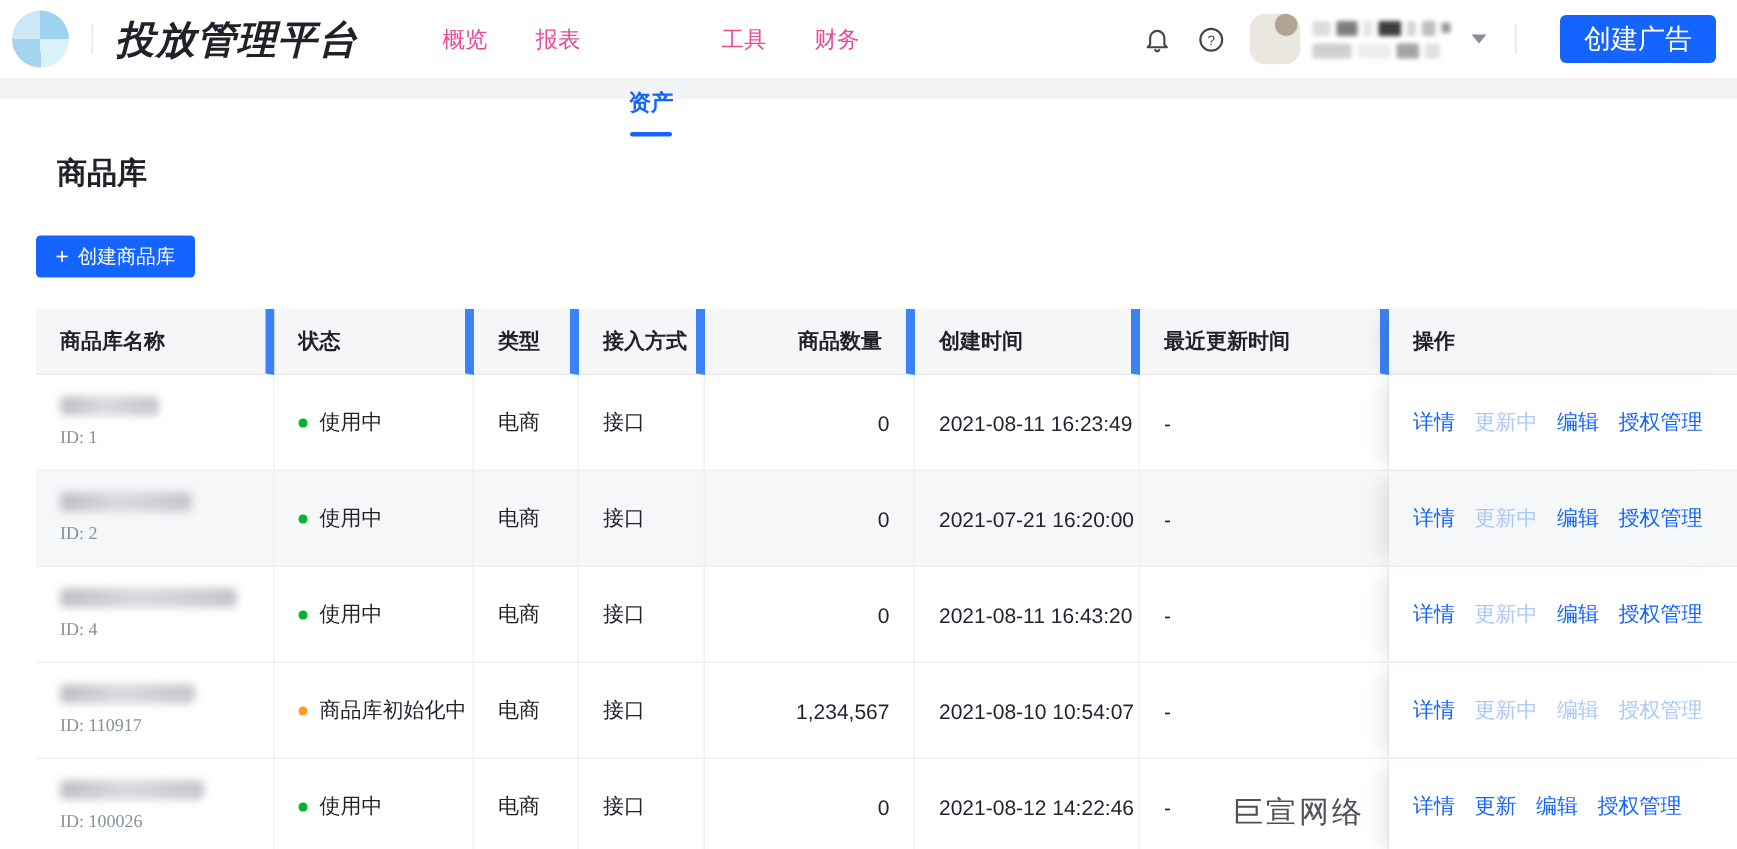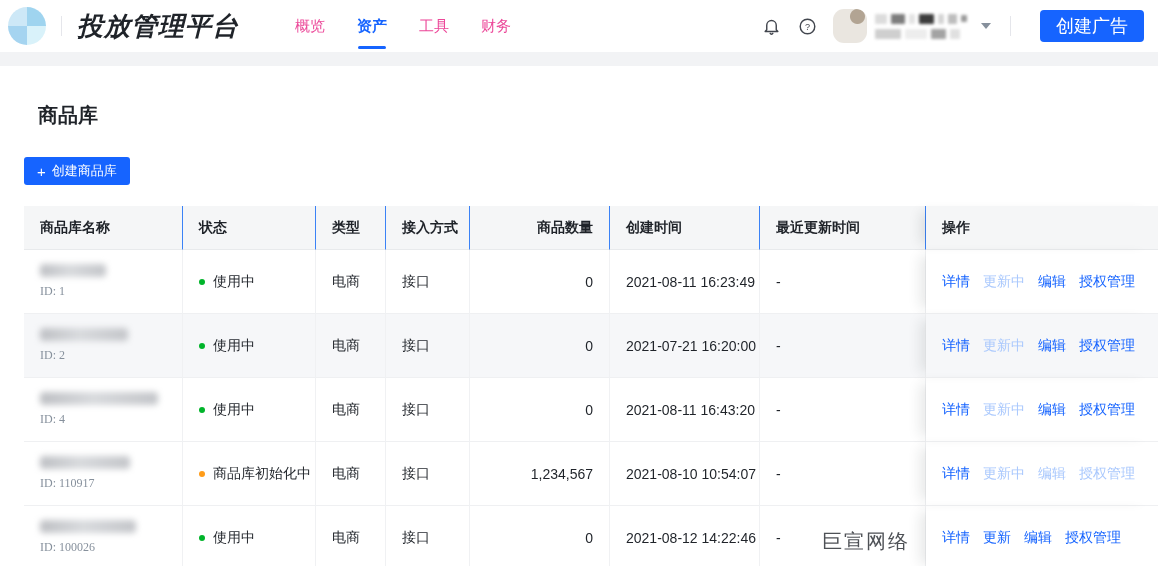--- a/index.html
+++ b/index.html
@@ -8,21 +8,21 @@
 
   
   .topbar { height:52px; display:flex; align-items:center; padding-left:8px; background:#fff; position:relative; }
   .logo { width:38px; height:38px; border-radius:50%; flex:0 0 auto;
     background:conic-gradient(#9fd4ef 0 25%, #d9f2fa 25% 50%, #a5d4f0 50% 75%, #cde8f7 75% 100%); }
   .vdiv { width:1px; height:20px; background:#e5e6eb; margin:0 15px; }
   .brand { font-size:26px; font-weight:700; letter-spacing:1px; white-space:nowrap;font-style:italic; }
   .nav { display:flex; margin-left:40px; height:52px; }
   .nav-item { position:relative; height:52px; display:flex; align-items:center;
     padding:0 16px; font-size:15px; color:#ec4899; cursor:pointer; white-space:nowrap; }
-  .nav-item.active { color:#1664ff; font-weight:600; }
+  .nav-item.active { color:#1664ff; font-weight:600;margin-top:42px; }
   .nav-item.active::after { content:""; position:absolute; left:50%; transform:translateX(-50%);
     bottom:3px; width:28px; height:3px; border-radius:2px; background:#1664ff; }
   .topbar-right { margin-left:auto; display:flex; align-items:center; padding-right:14px; }
   .icon-btn { width:28px; height:28px; display:flex; align-items:center; justify-content:center;
     cursor:pointer; margin-right:8px; }
   .avatar { width:34px; height:34px; border-radius:11px; margin:0 8px 0 4px; flex:0 0 auto;
     background:radial-gradient(circle at 72% 22%, #b2a493 0 7px, rgba(0,0,0,0) 8px), #eae6e0; }
   .user-redacted { display:flex; flex-direction:column; gap:5px; width:92px; filter:blur(1.5px); }
   .ur-line { display:flex; align-items:center; gap:4px; height:10px; }
   .ur-line i { display:block; height:10px; border-radius:1px; }
@@ -38,21 +38,21 @@
   .page { padding-left:24px; }
   .page-title { margin-top:36px; font-size:20px; font-weight:700;margin-left:14px; }
   .create-lib { margin-top:28px; height:28px; padding:0 13px; font-size:13px;
     display:inline-flex; align-items:center; gap:6px; border-radius:3px; }
   .create-lib .plus { font-size:15px; font-weight:400; line-height:1; }
 
   
   .table { margin-top:21px; width:1134px; font-size:14px; }
   .tr { display:grid; grid-template-columns:159px 133px 70px 84px 140px 150px 166px 232px; }
   .th { background:#f5f6f7; height:44px; display:flex; align-items:center; padding:0 16px;
-    font-weight:600; border-right:1px solid #3b82f6; border-bottom:1px solid #e8eaec; white-space:nowrap; }
+    font-weight:600; border-right:6px solid #3b82f6; border-bottom:1px solid #e8eaec; white-space:nowrap; }
   .td { height:64px; display:flex; align-items:center; padding:0 16px;
     border-right:1px solid #f0f1f3; border-bottom:1px solid #eff0f2; white-space:nowrap; }
   .tr .th:last-child, .tr .td:last-child { border-right:none; }
   .num { justify-content:flex-end; }
   .row-hover .td { background:#f6f7f9; }
   .name-td { flex-direction:column; align-items:flex-start; justify-content:center;font-family:Liberation Serif, serif; }
   .name-blur { height:13px; border-radius:4px; filter:blur(3px);
     background:linear-gradient(90deg,#bdbfc3,#d8dadd 45%,#c3c5c9); }
   .row-id { font-size:12px; color:#86909c; margin-top:7px; }
   .dot { width:6px; height:6px; border-radius:50%; margin-right:8px; flex:0 0 auto; }
@@ -69,20 +69,21 @@
 </style>
 </head>
 <body>
 
 <header class="topbar">
   <div class="logo"></div>
   <div class="vdiv"></div>
   <div class="brand">投放管理平台</div>
   <nav class="nav">
     <div class="nav-item">概览</div>
+    <div class="nav-item">报表</div>
     <div class="nav-item active">资产</div>
     <div class="nav-item">工具</div>
     <div class="nav-item">财务</div>
   </nav>
   <div class="topbar-right">
     <span class="icon-btn">
       <svg width="19" height="19" viewBox="0 0 24 24" fill="none" stroke="#42464e" stroke-width="1.8" stroke-linejoin="round" stroke-linecap="round">
         <path d="M18 16v-5.5a6 6 0 1 0-12 0V16l-2 2.3h16L18 16z"></path>
         <path d="M10.3 20.6a1.8 1.8 0 0 0 3.4 0"></path>
       </svg>

